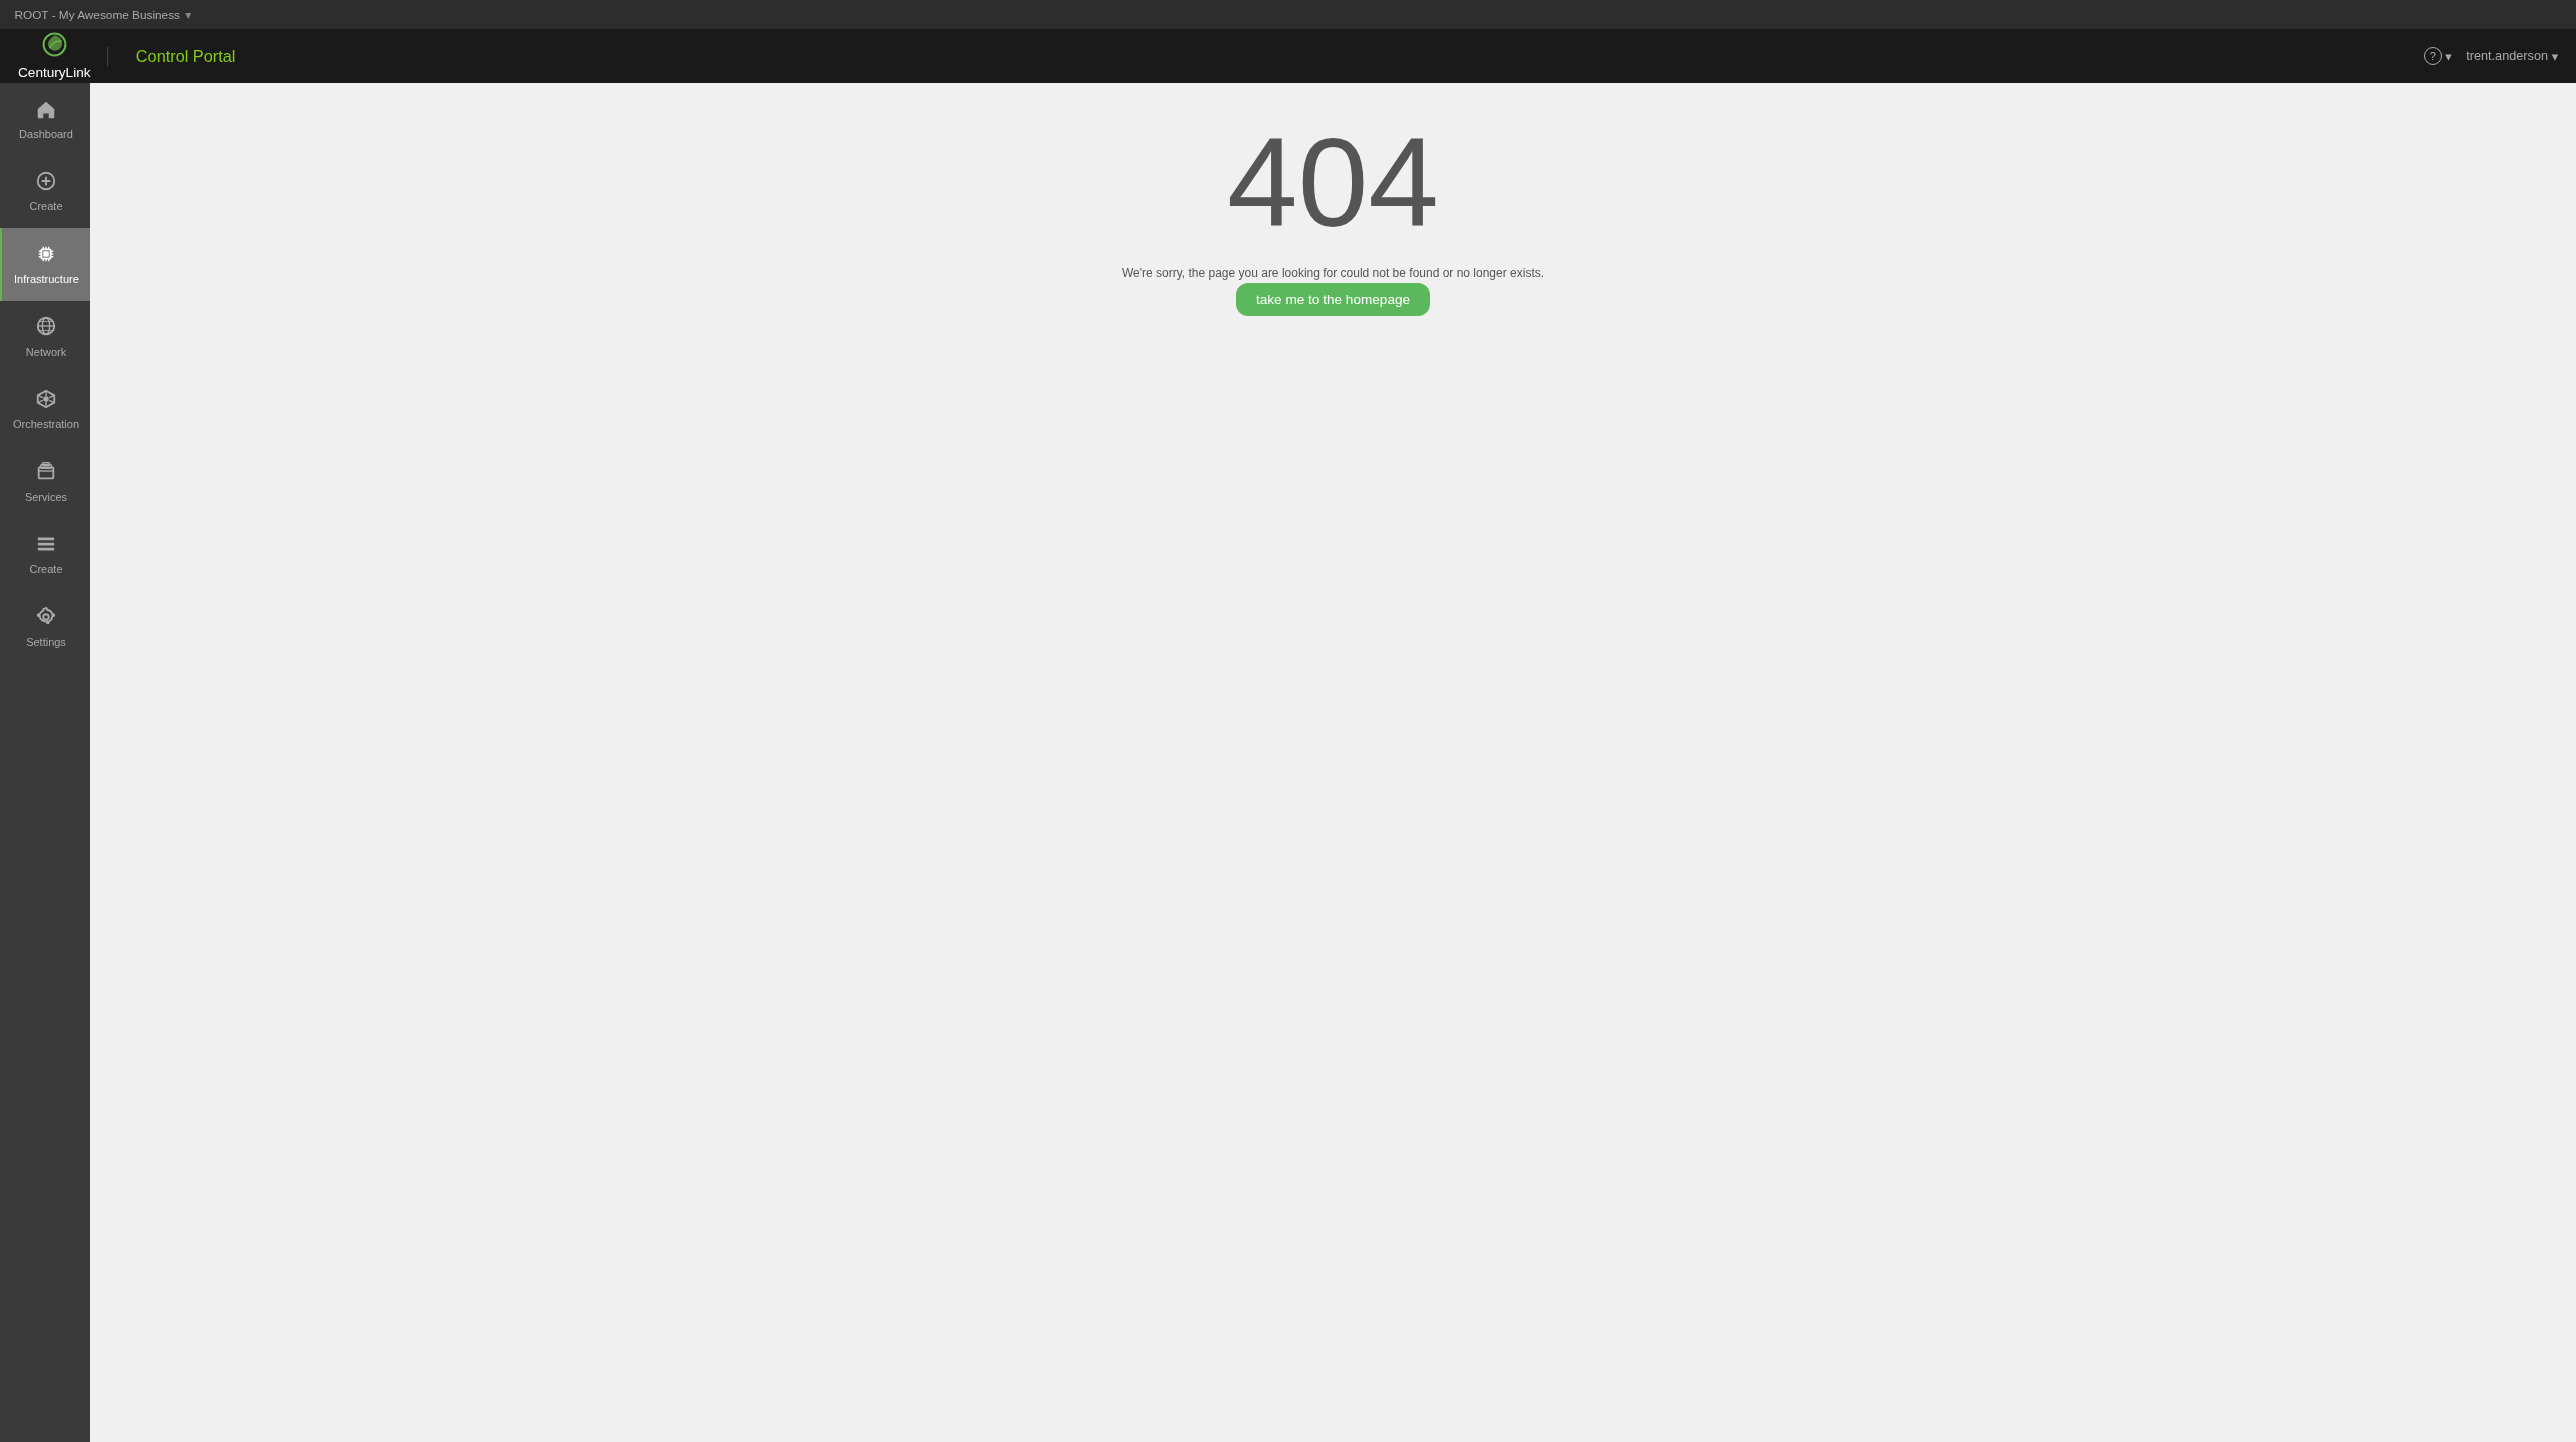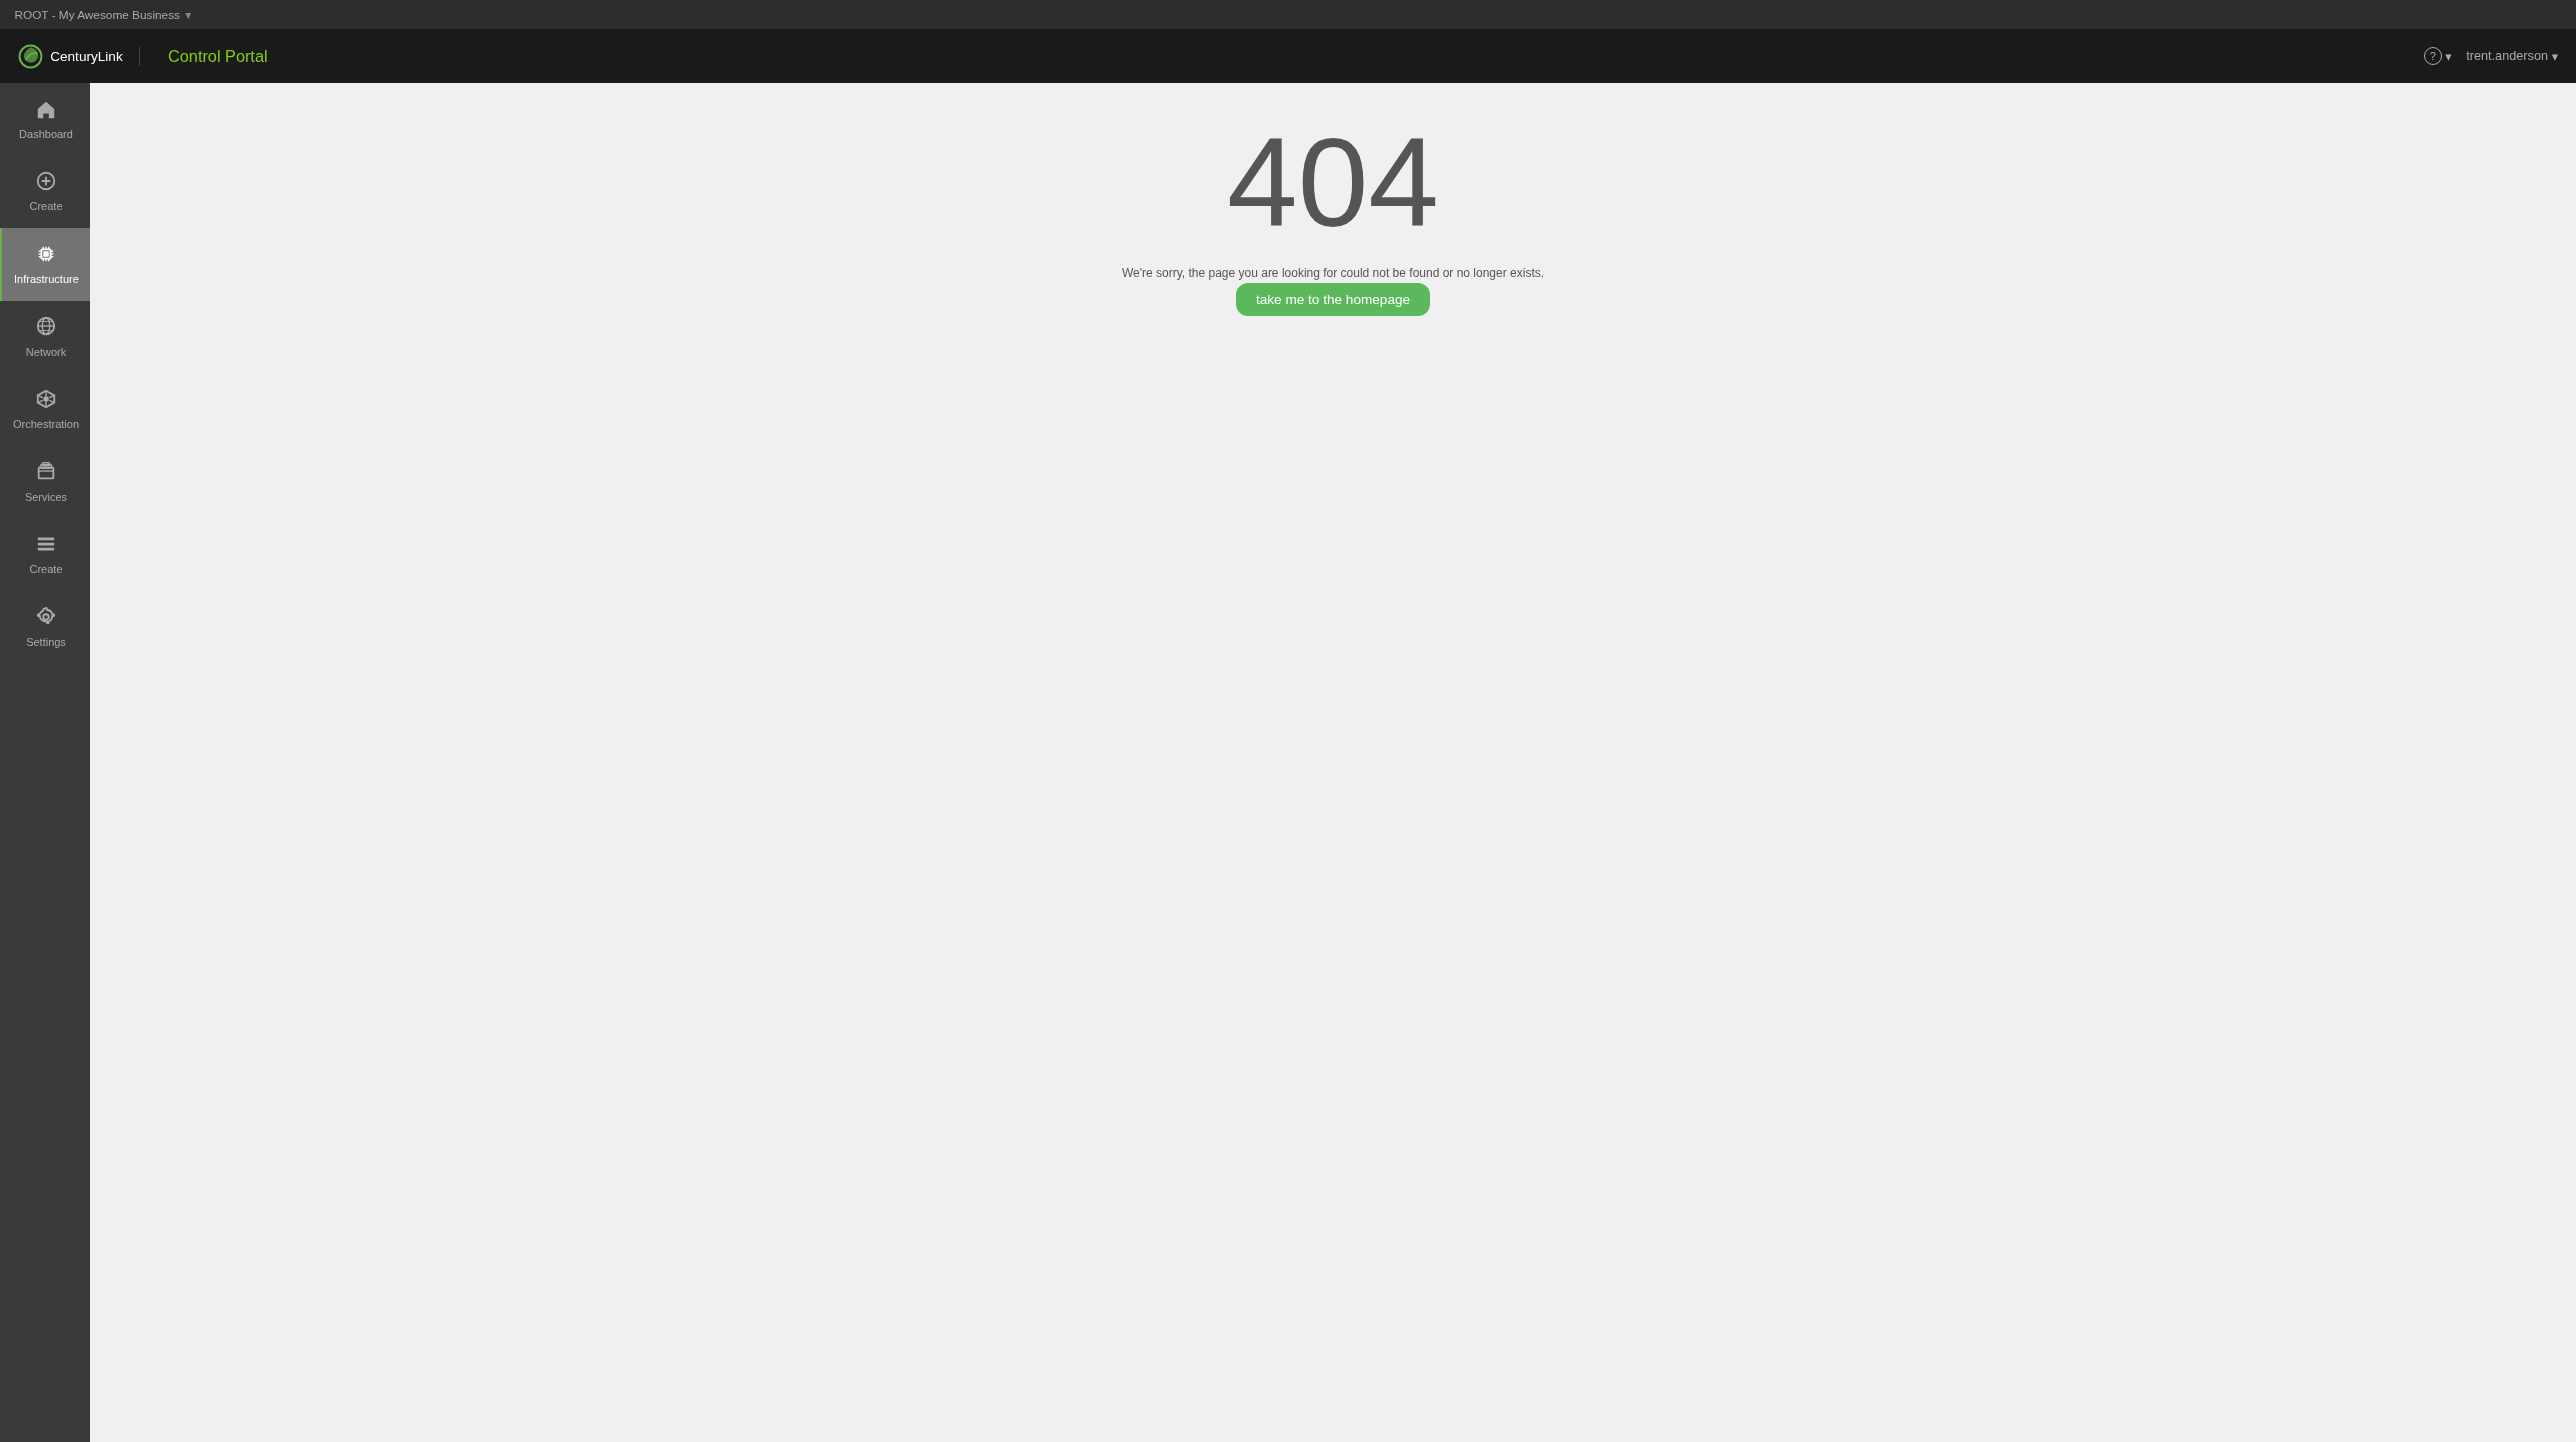--- a/index.html
+++ b/index.html
@@ -37,20 +37,21 @@
     }
     .header-left {
       display: flex;
       align-items: center;
       gap: 12.7px;
     }
     .logo {
       display: flex;
       align-items: center;
       gap: 7.2px;
+      flex-direction: column;
     }
     .logo-text {
       color: #ffffff;
       font-size: 13.6px;
       font-weight: 400;
     }
     .header-title {
       color: #84cc16;
       font-size: 16.3px;
       font-weight: 300;

